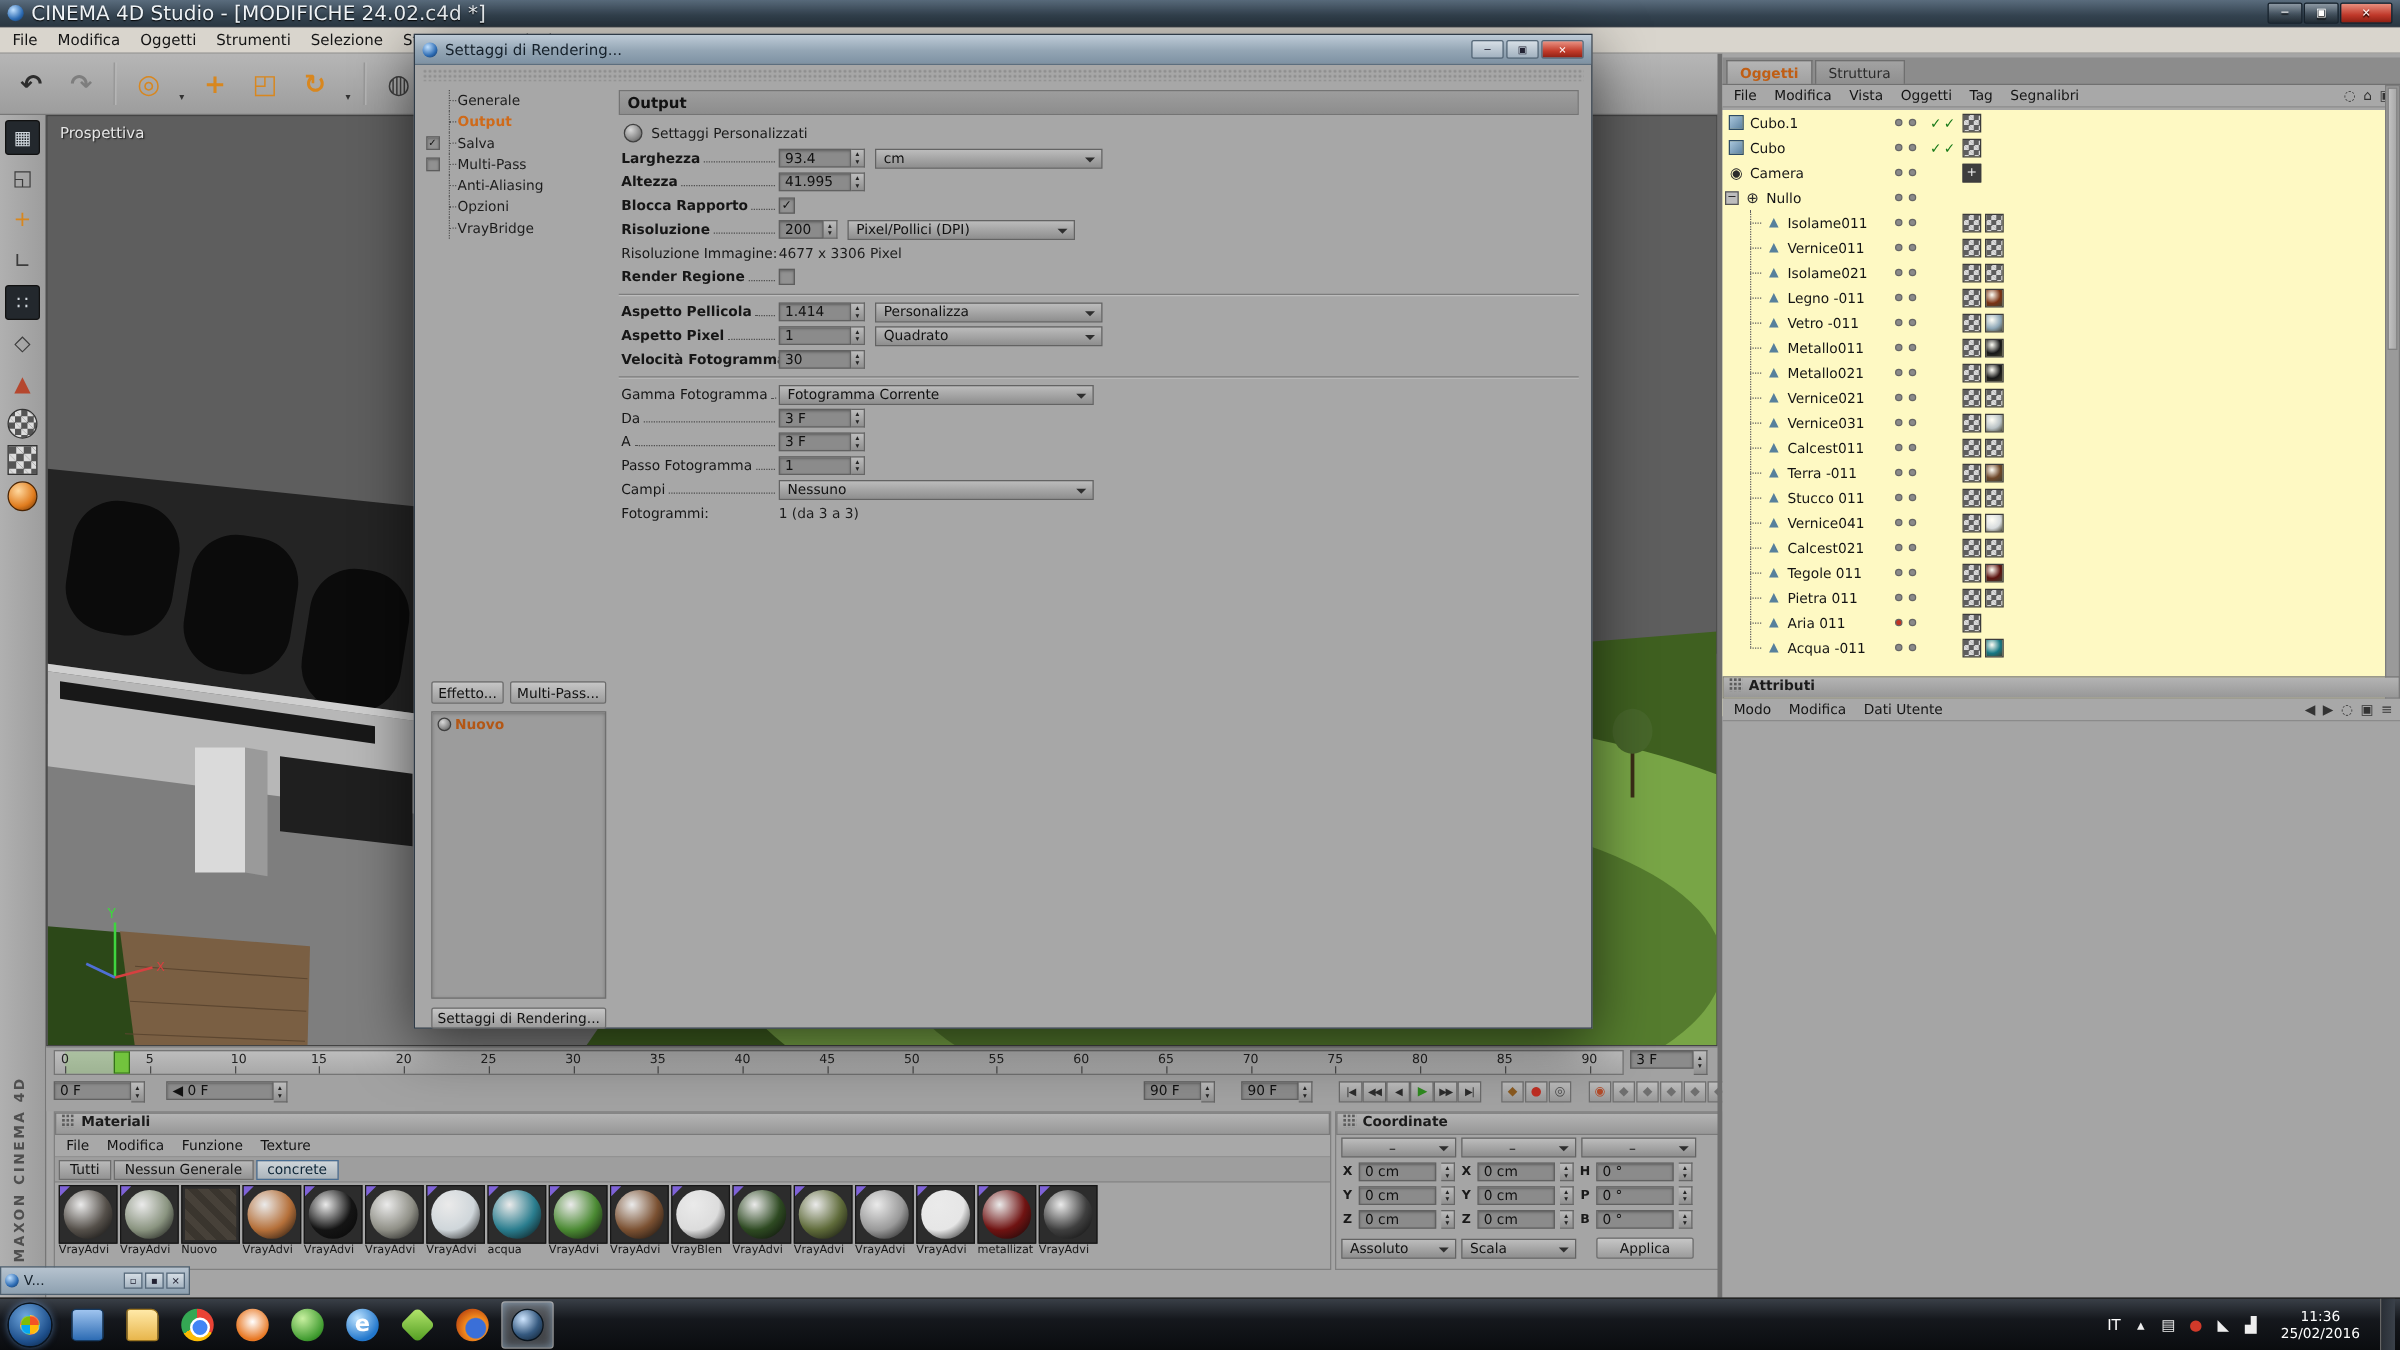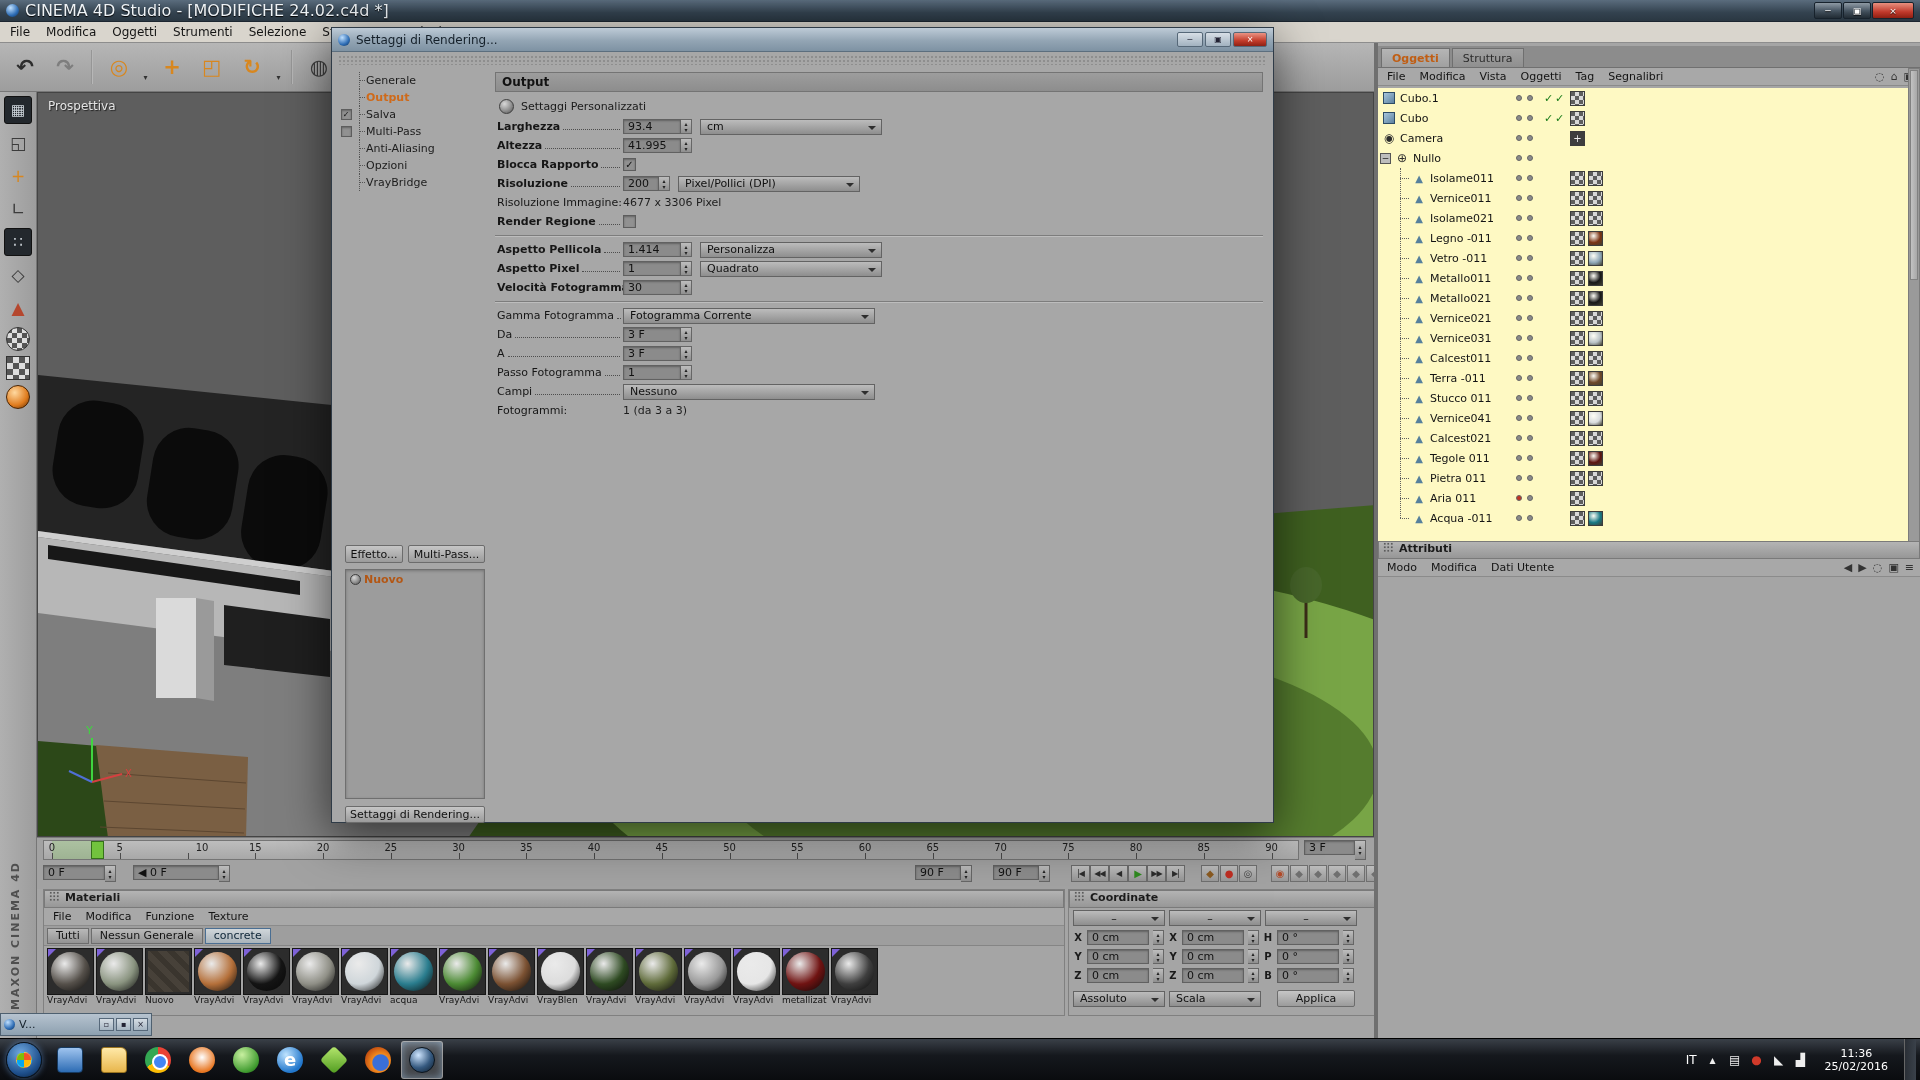--- a/index.html
+++ b/index.html
@@ -248,21 +248,21 @@
   </div>
 
   <div class="timestrip">
     <div class="ruler">
         <div class="rrange" style="left: 8px; width: 40.65px;"></div>
         <div class="rtick" style="left: 8px;"></div>
         <div class="rnum" style="left: 8px;">0</div>
         <div class="rtick" style="left: 75.75px;"></div>
         <div class="rnum" style="left: 75.75px;">5</div>
         <div class="rtick" style="left: 143.5px;"></div>
-        <div class="rnum" style="left: 158px;">10</div>
+        <div class="rnum" style="left: 147px;">10</div>
         <div class="rtick" style="left: 211.25px;"></div>
         <div class="rnum" style="left: 211.25px;">15</div>
         <div class="rtick" style="left: 279px;"></div>
         <div class="rnum" style="left: 279px;">20</div>
         <div class="rtick" style="left: 346.75px;"></div>
         <div class="rnum" style="left: 346.75px;">25</div>
         <div class="rtick" style="left: 414.5px;"></div>
         <div class="rnum" style="left: 414.5px;">30</div>
         <div class="rtick" style="left: 482.25px;"></div>
         <div class="rnum" style="left: 482.25px;">35</div>

